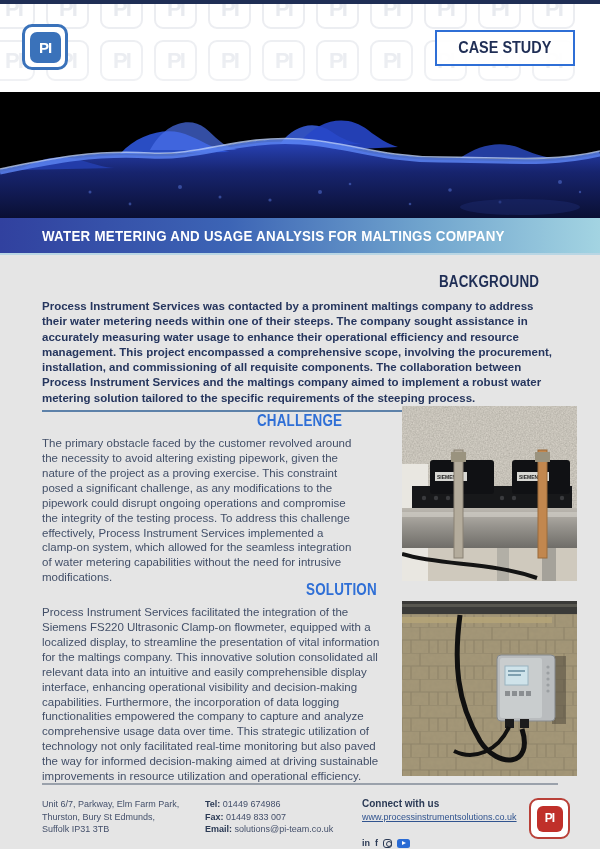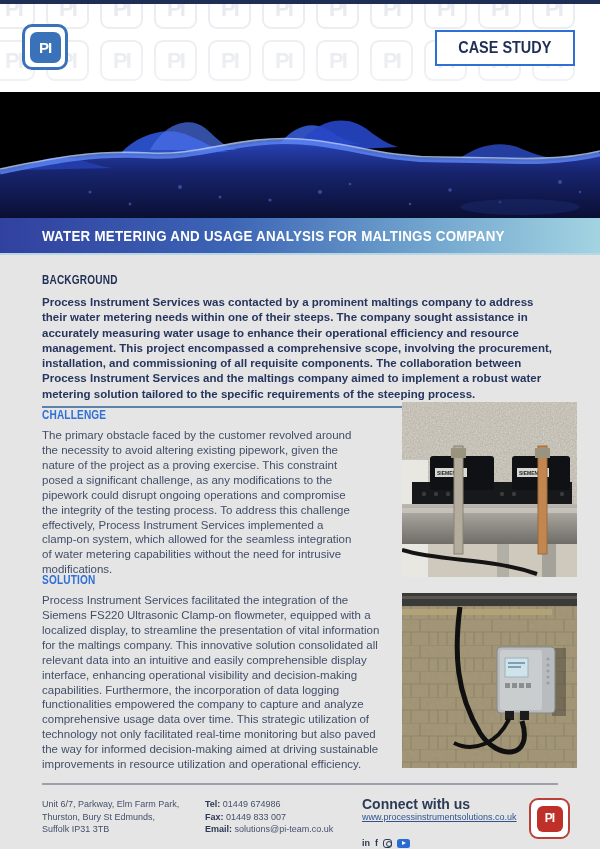--- a/index.html
+++ b/index.html
@@ -36,21 +36,21 @@
 
   
   .titlebar { position:absolute; top:218px; left:0; right:0; height:37px;
     background:linear-gradient(90deg, #31419f 0%, #3c64b5 38%, #6fa3cd 70%, #a3d4e2 100%);
     border-bottom:2px solid #b9d6e4; display:flex; align-items:center; padding-left:42px;
     color:#ffffff; font-weight:bold; font-size:15.5px; letter-spacing:.3px; }
   .titlebar .cond { transform:scaleX(0.86); }
 
   
   .content { position:absolute; top:255px; left:0; right:0; padding:0 42px; }
-  .sec-heading { font-size:12px; font-weight:bold; letter-spacing:.2px; }
+  .sec-heading { font-size:16px; font-weight:bold; letter-spacing:.2px;text-align:right; }
   .sec-heading .cond { transform:scaleX(0.84); }
   .h-navy { color:#1f2e55; margin-top:18px; }
   .h-blue { color:#2f6fd6; }
   .bg-para { margin-top:8px; font-size:11.5px; font-weight:bold; color:#26365e; line-height:15.3px; text-align:left; }
   .divider { margin-top:4px; height:2px; background:#5d81a9; }
   .section-row { display:flex; align-items:flex-start; margin-right:-19px; }
   .row-text { flex:1; margin-right:12px; }
   .body-para { margin-top:6px; font-size:11.5px; color:#424f68; line-height:14.9px; }
   .challenge-row { margin-top:0;gap:32px; }
   .solution-row { margin-top:-4px; }
@@ -60,21 +60,21 @@
   .photo-2 { margin-top:20px; }
 
   
   .footer { position:absolute; top:783px; left:0; right:0; }
   .footer-line { margin:0 42px; height:2px; background:#9aa1ab; }
   .footer-cols { display:flex; padding:13px 30px 0 42px; font-size:9px; color:#44506b; line-height:12.5px; }
   .f-col-address { width:163px; }
   .f-col-contact { width:157px; }
   .f-col-connect { flex:1; }
   .f-label { font-weight:bold; color:#2b3a55; }
-  .connect-head { font-weight:bold; color:#2b3a55; font-size:14px; }
+  .connect-head { font-weight:bold; color:#2b3a55; font-size:10px; }
   .website { color:#31548f; text-decoration:underline; cursor:pointer; display:inline-block; }
   .social-row { margin-top:14px; display:flex; align-items:center; gap:5px; }
   .soc-txt { font-weight:bold; color:#2b3a55; font-size:9px; cursor:pointer; }
   .soc-ig { width:9px; height:9px; border:1px solid #2b3a55; border-radius:3px; position:relative; cursor:pointer; }
   .soc-ig::after { content:""; position:absolute; left:1.5px; top:1.5px; width:4px; height:4px;
     border:1px solid #2b3a55; border-radius:50%; }
   .soc-yt { width:13px; height:9px; background:#2a6bd4; border-radius:2.5px; position:relative; cursor:pointer; }
   .soc-yt::after { content:""; position:absolute; left:5px; top:2.5px;
     border-left:4px solid #fff; border-top:2px solid transparent; border-bottom:2px solid transparent; }
   .footer-logo { margin-left:auto; width:41px; height:41px; border:2px solid #b94038; border-radius:9px;

